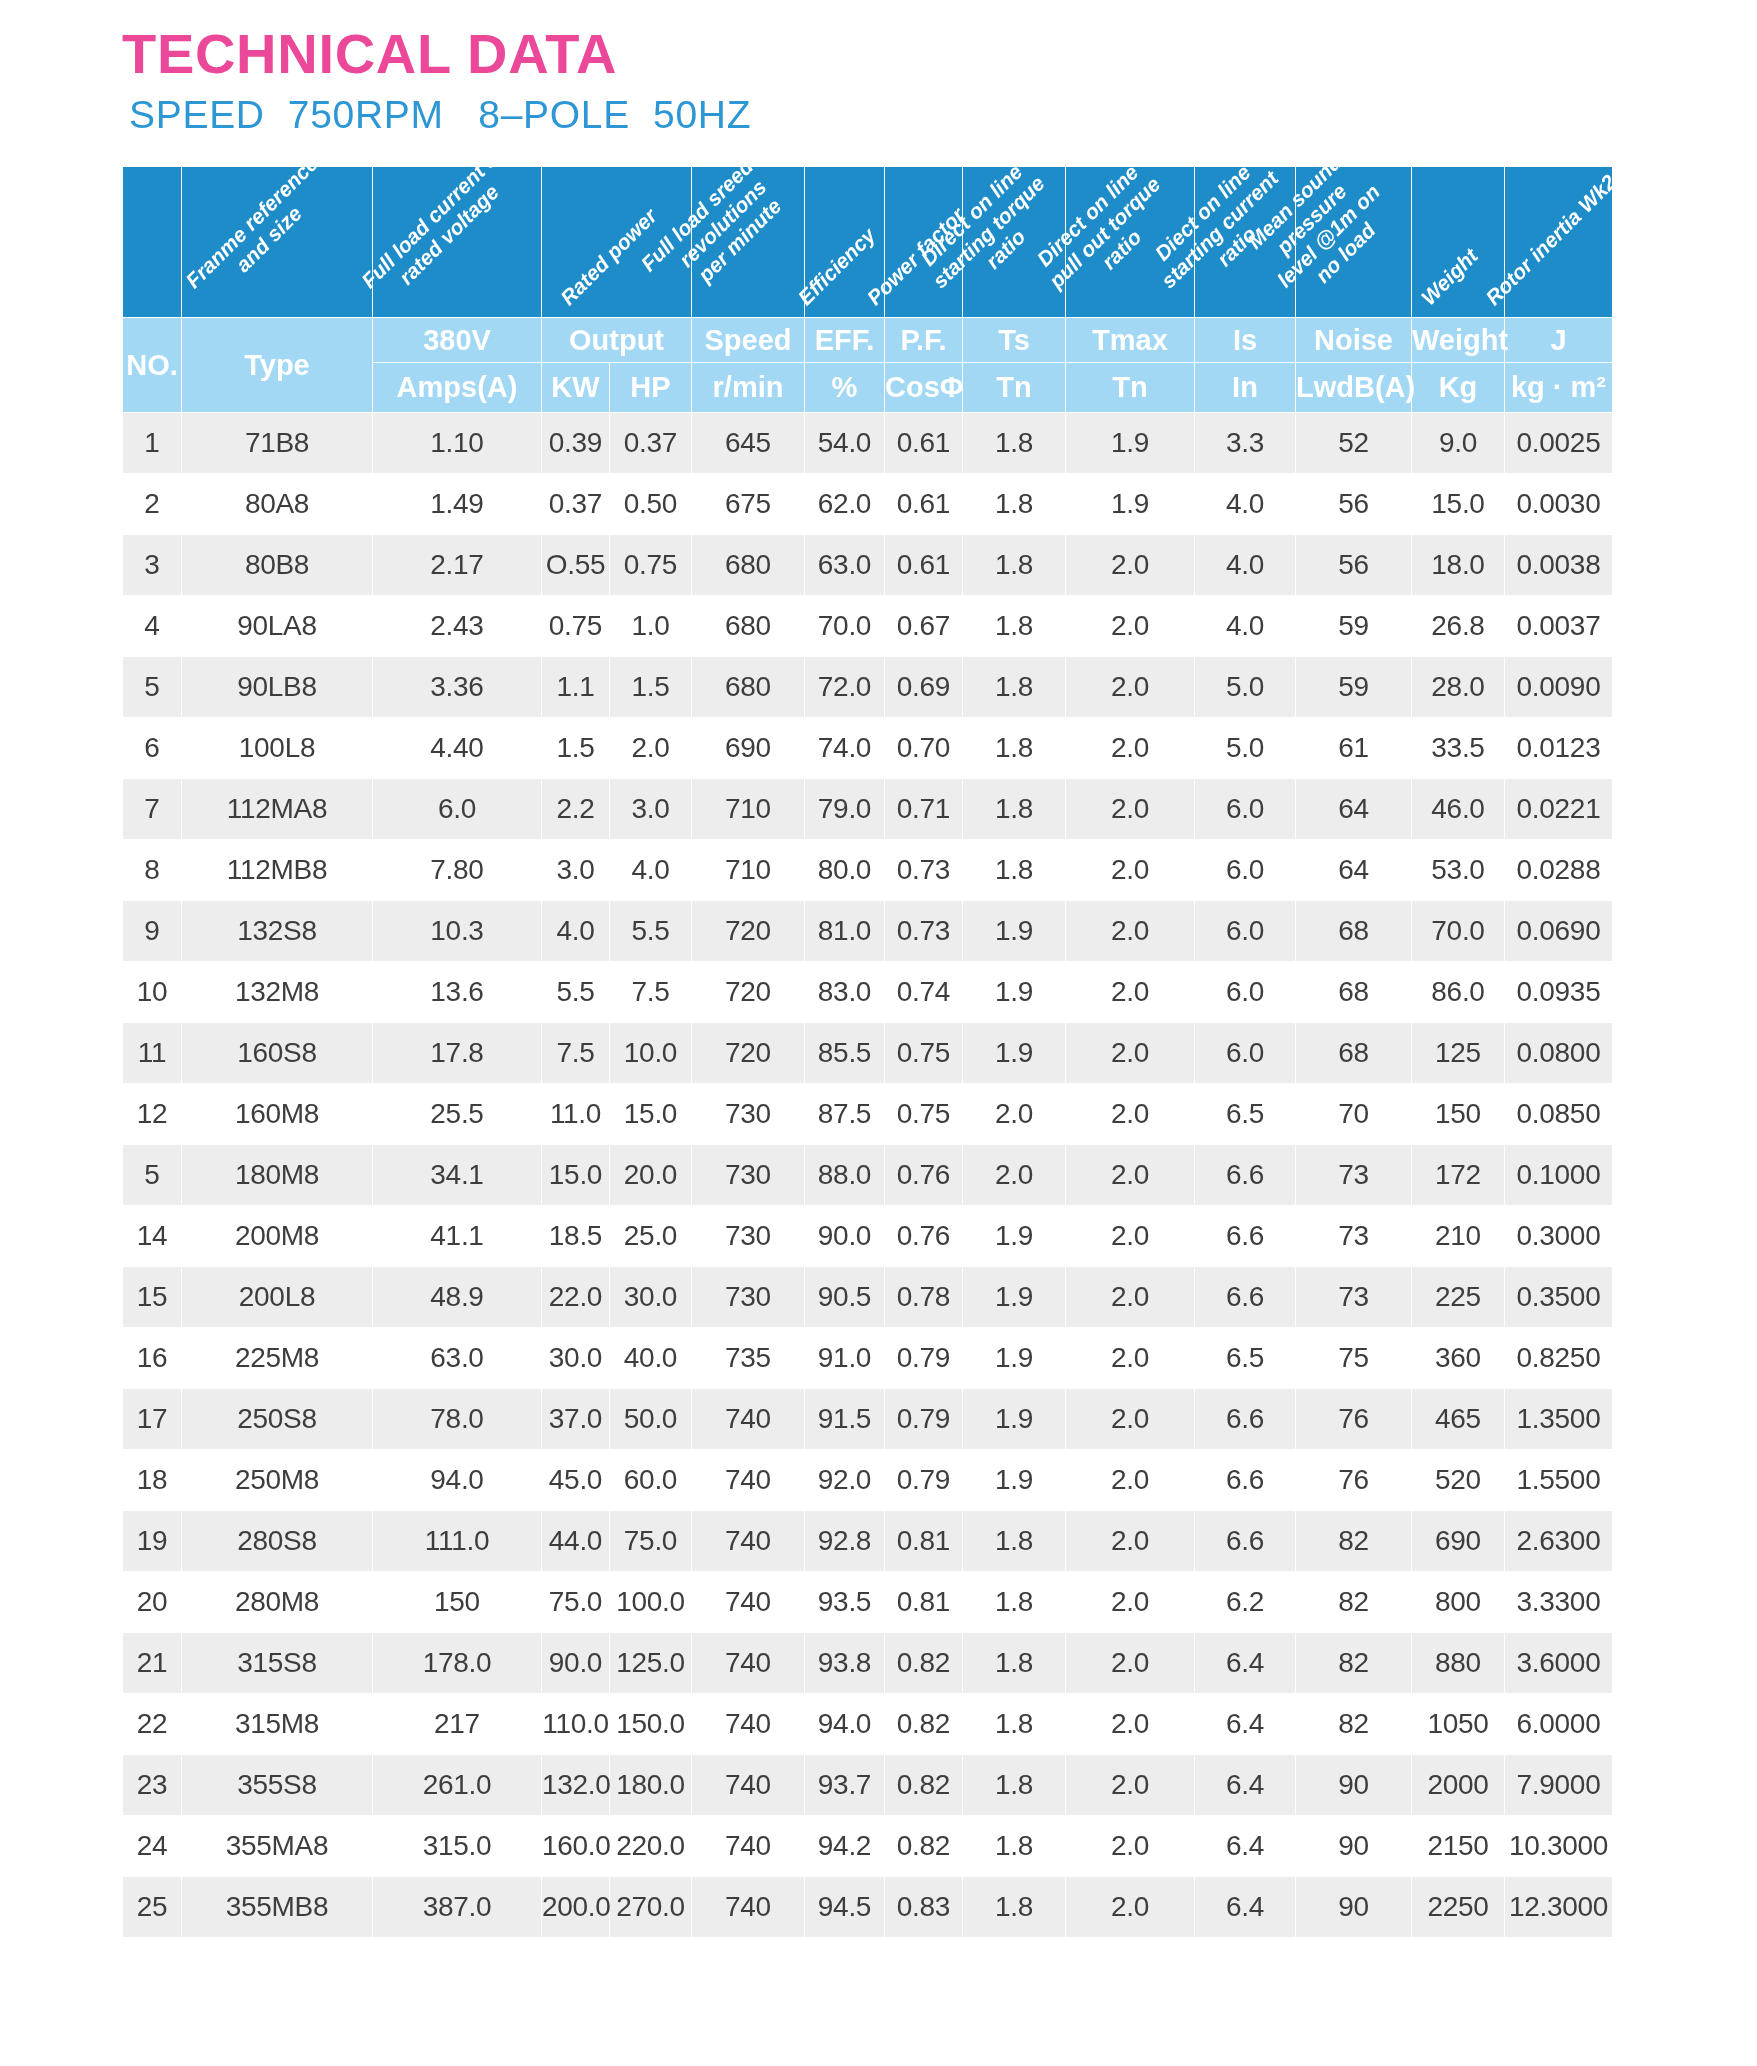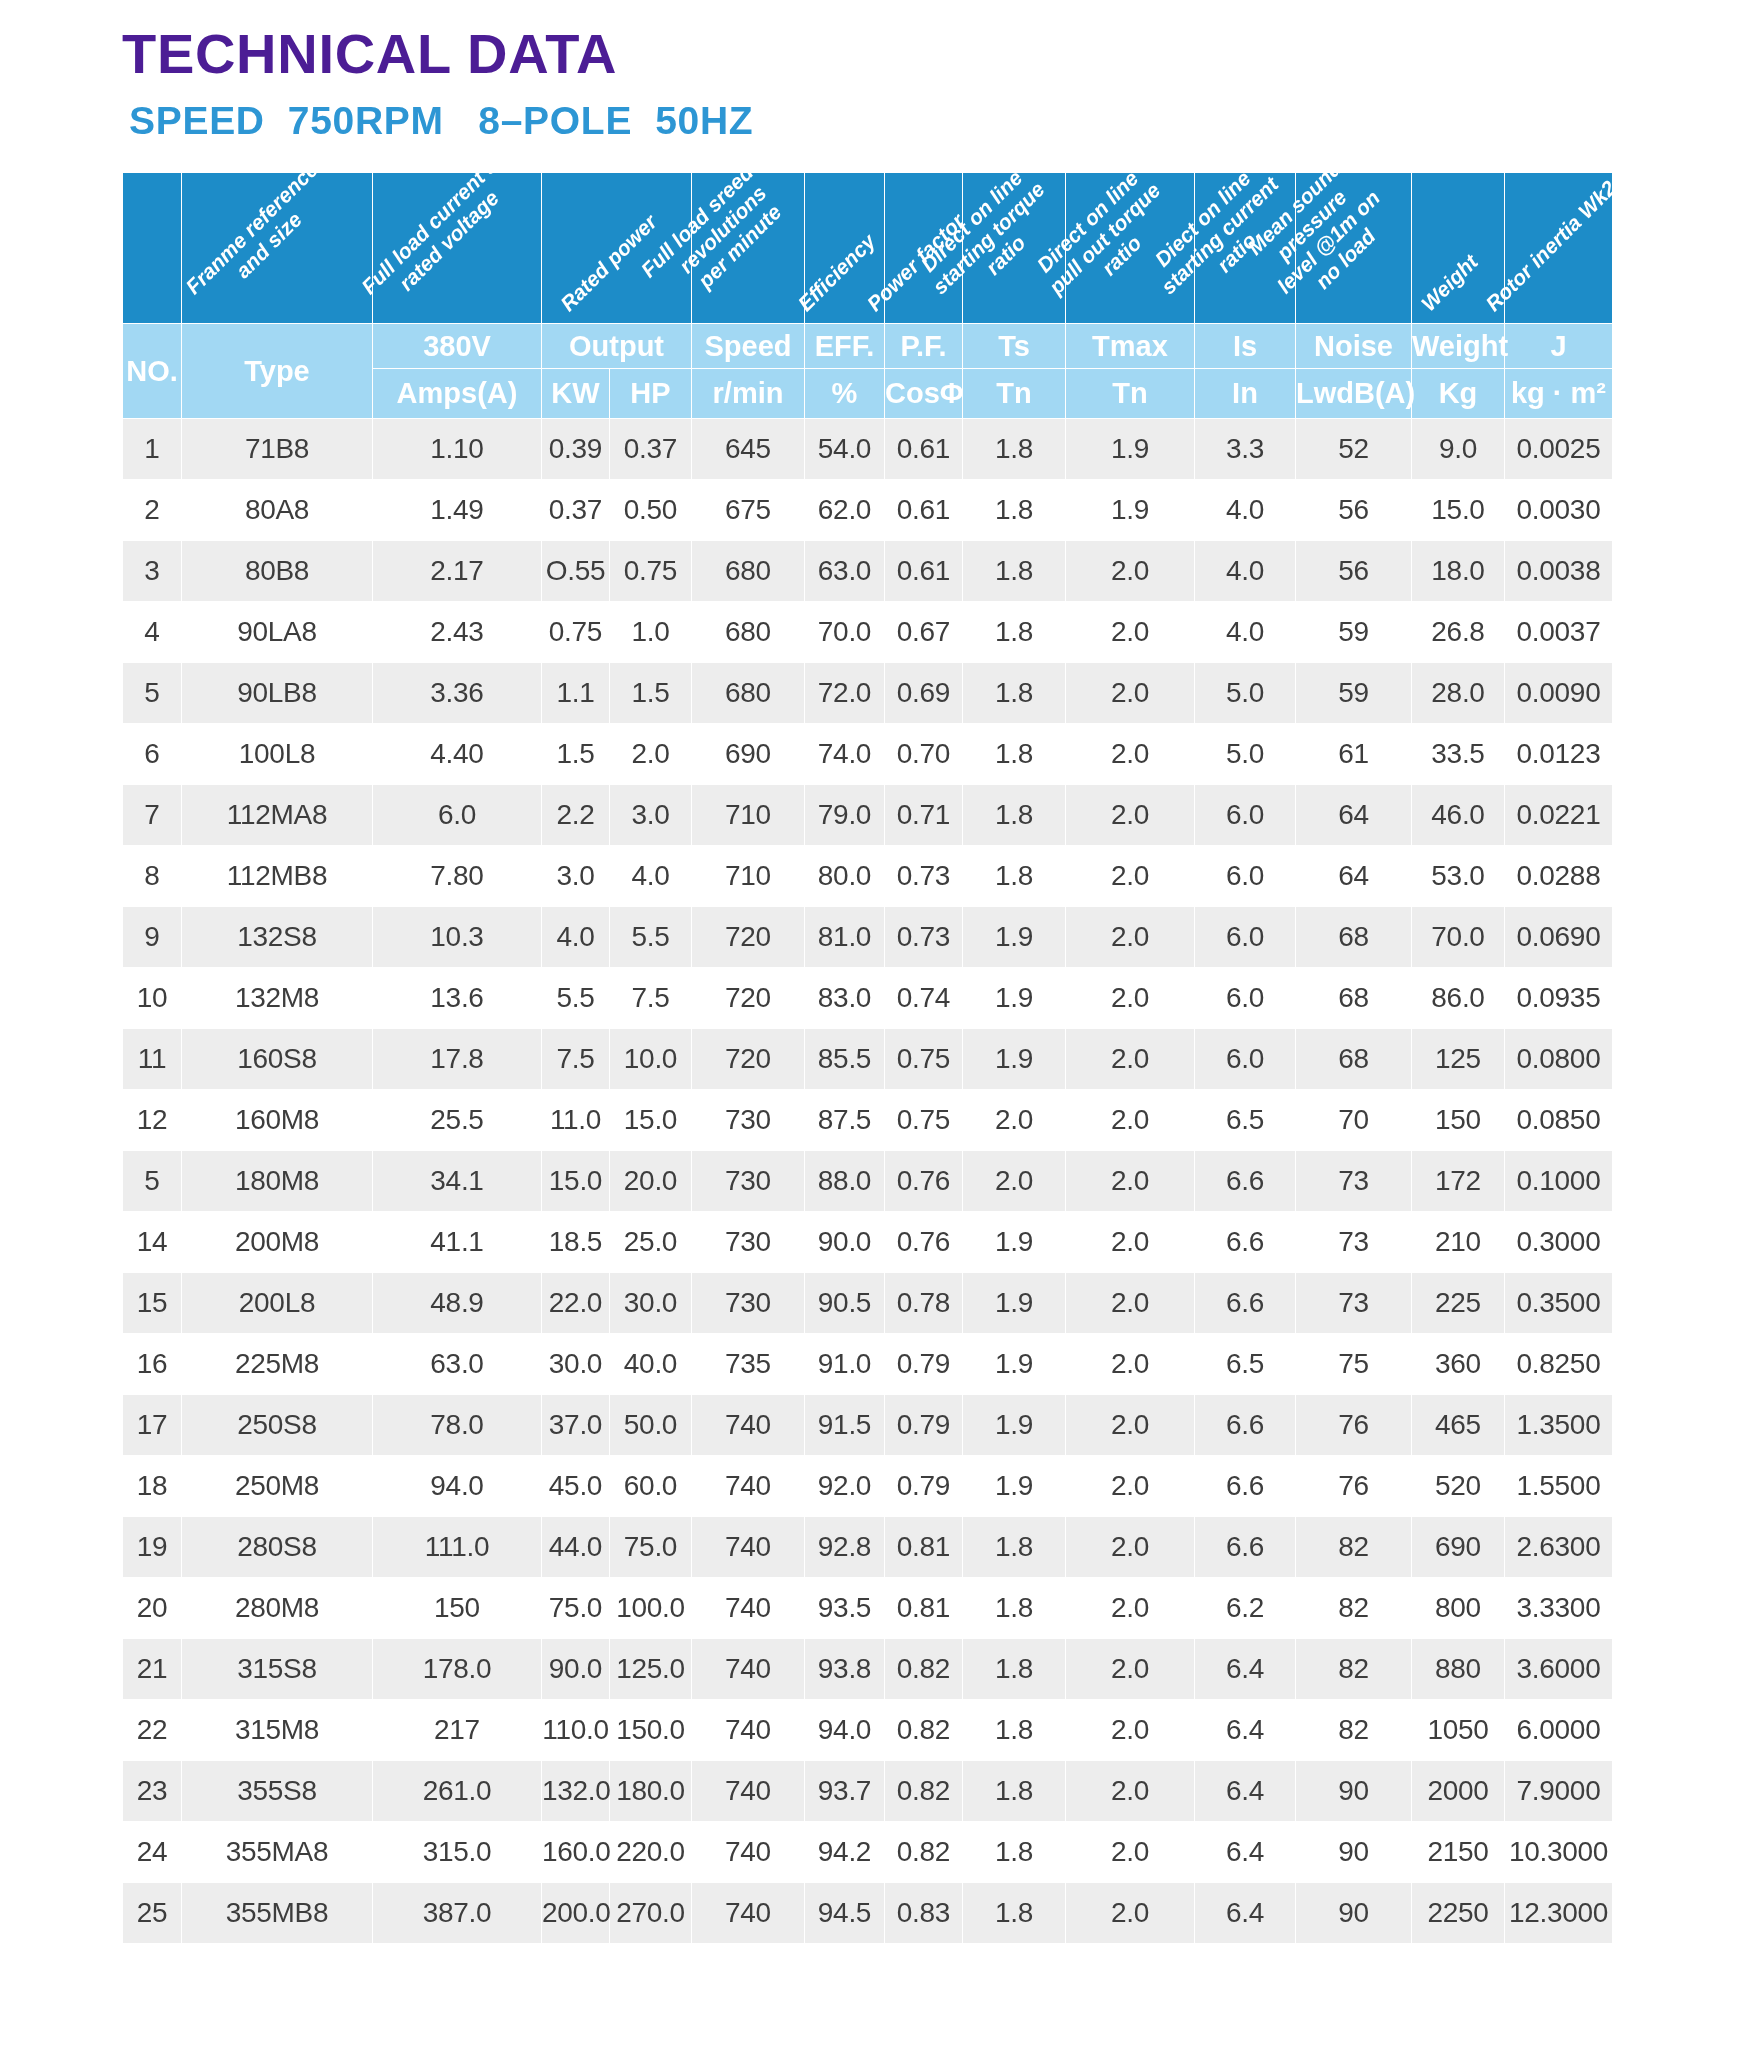--- a/index.html
+++ b/index.html
@@ -11,31 +11,31 @@
   }
   body {
     width: 1757px;
     height: 2066px;
     position: relative;
   }
   .page {
     padding: 21px 0 0 122px;
   }
   h1.title {
-    margin: 0 0 13px 0;
-    color: #4c1d95;
+    margin: 0 0 7px 0;
+    color: #ec4899;
     font-size: 56px;
     font-weight: bold;
     letter-spacing: 0.7px;
   }
   h2.subtitle {
     margin: 0 0 29px 7px;
     color: #2d96d4;
     font-size: 39px;
-    font-weight: bold;
+    font-weight: normal;
     white-space: pre;
     letter-spacing: 0.7px;
   }
   table.tech {
     border-collapse: collapse;
     table-layout: fixed;
     width: 1490px;
   }
   th, td {
     border: 1.4px solid #ffffff;

